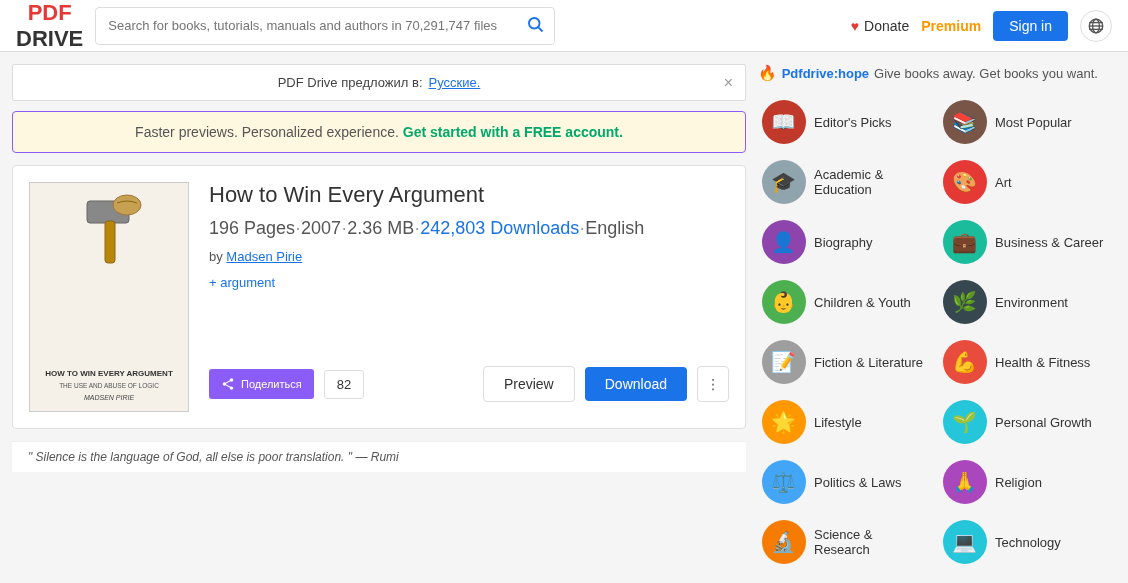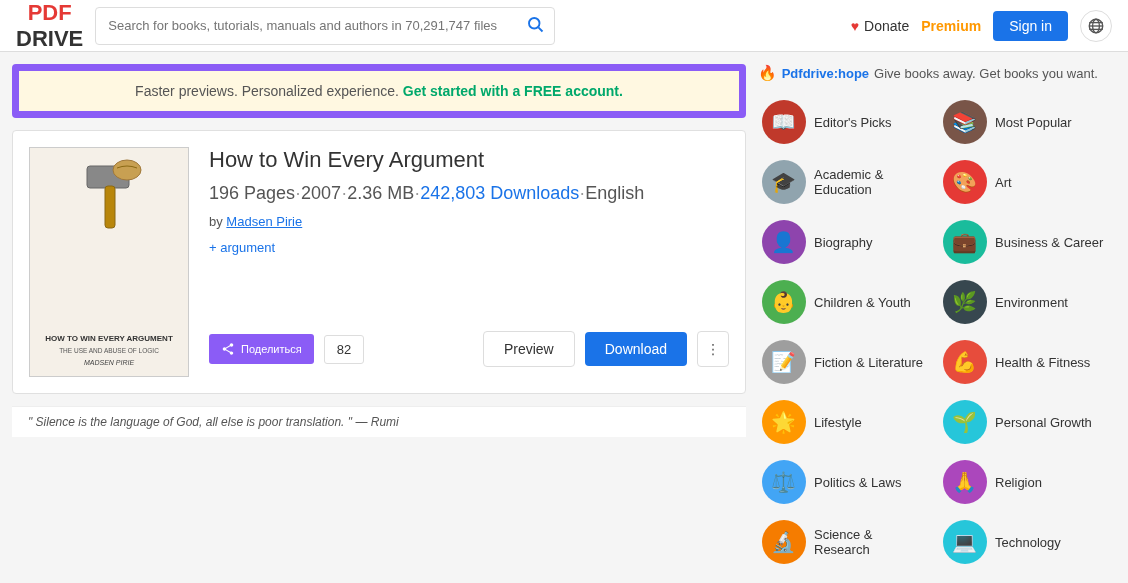--- a/index.html
+++ b/index.html
@@ -137,21 +137,21 @@
       cursor: pointer;
       color: #999;
       font-size: 16px;
       background: none;
       border: none;
     }
 
     
     .promo-banner {
       background: #fff8e1;
-      border: 7px solid #8b5cf6;
+      border: 1px solid #8b5cf6;
       border-radius: 4px;
       padding: 12px 16px;
       margin-bottom: 12px;
       text-align: center;
       font-size: 14px;
       color: #555;
     }
     .promo-banner a { color: #00a86b; font-weight: bold; text-decoration: none; }
 
     
@@ -377,20 +377,25 @@
         <line x1="3" y1="7.5" x2="21" y2="7.5"></line>
         <line x1="3" y1="16.5" x2="21" y2="16.5"></line>
       </svg>
     </div>
   </div>
 </div>
 
 <div class="main-container">
   <div class="content-area">
 
+    <div class="lang-banner">
+      <span>PDF Drive предложил в:</span>
+      <a href="#">Русские.</a>
+      <button class="lang-close">×</button>
+    </div>
 
     <div class="promo-banner">
       <span>Faster previews. Personalized experience.</span>
       <a href="#">Get started with a FREE account.</a>
     </div>
 
     <div class="book-card">
       <div class="book-cover">
         <div class="book-cover-inner">
 

